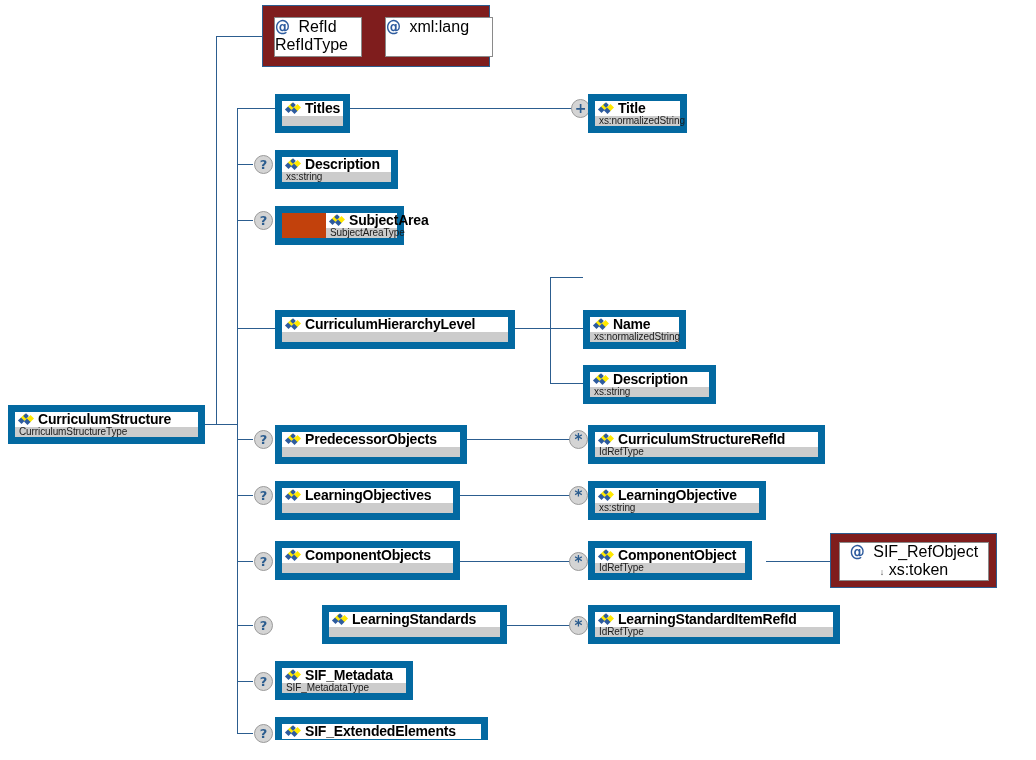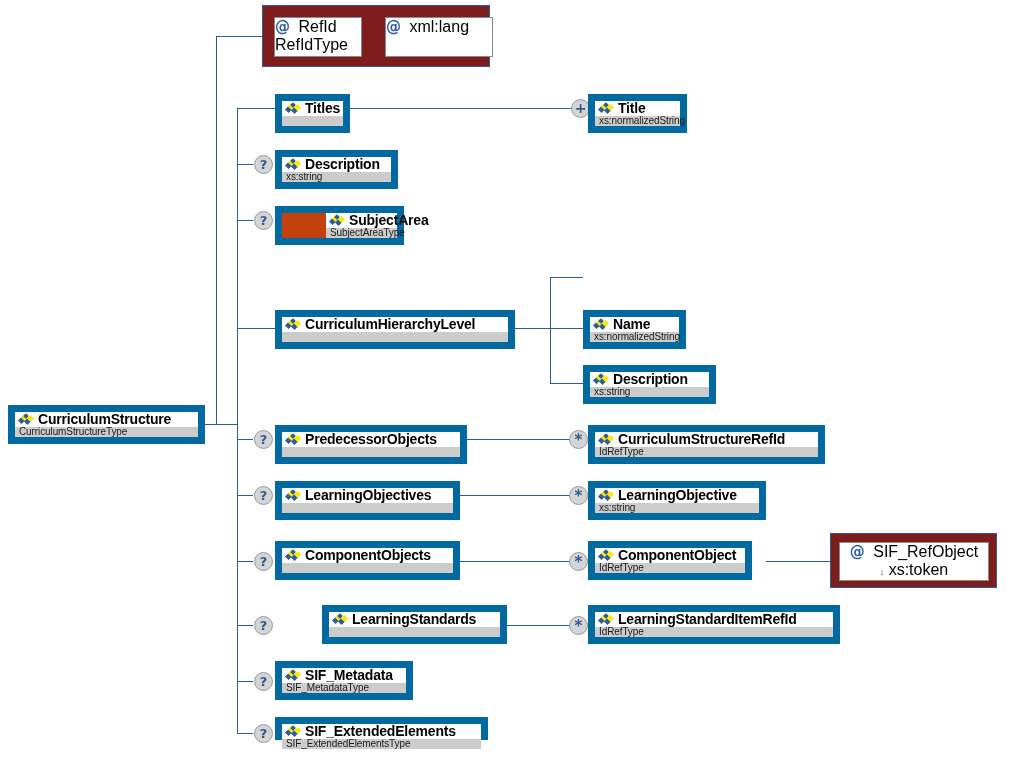--- a/index.html
+++ b/index.html
@@ -490,18 +490,15 @@
     <div class="nrow">
       <span class="el-icon">
         <i class="b i1"></i>
           <i class="y i2"></i>
           <i class="b i3"></i>
           <i class="y i4"></i>
           <i class="b i5"></i>
       </span>
       <span class="nname">SIF_ExtendedElements</span>
     </div>
-    <div class="trow">
-        <span class="ttype">SIF_ExtendedElementsType</span>
-      </div>
   </div>
 
 </div>
 
 </body></html>

